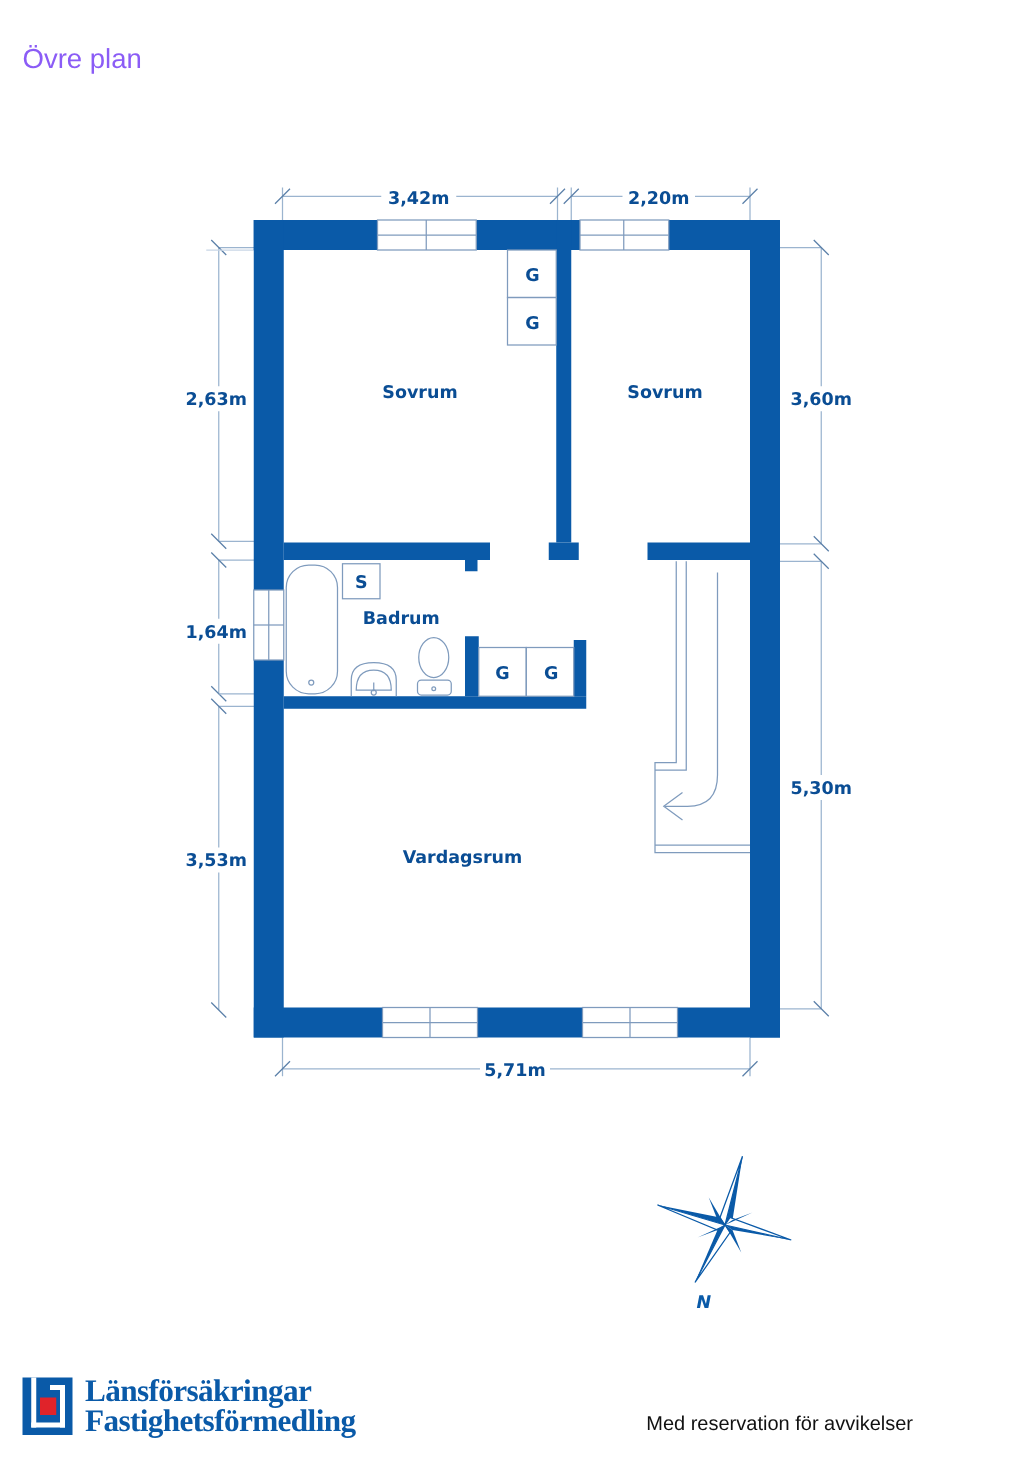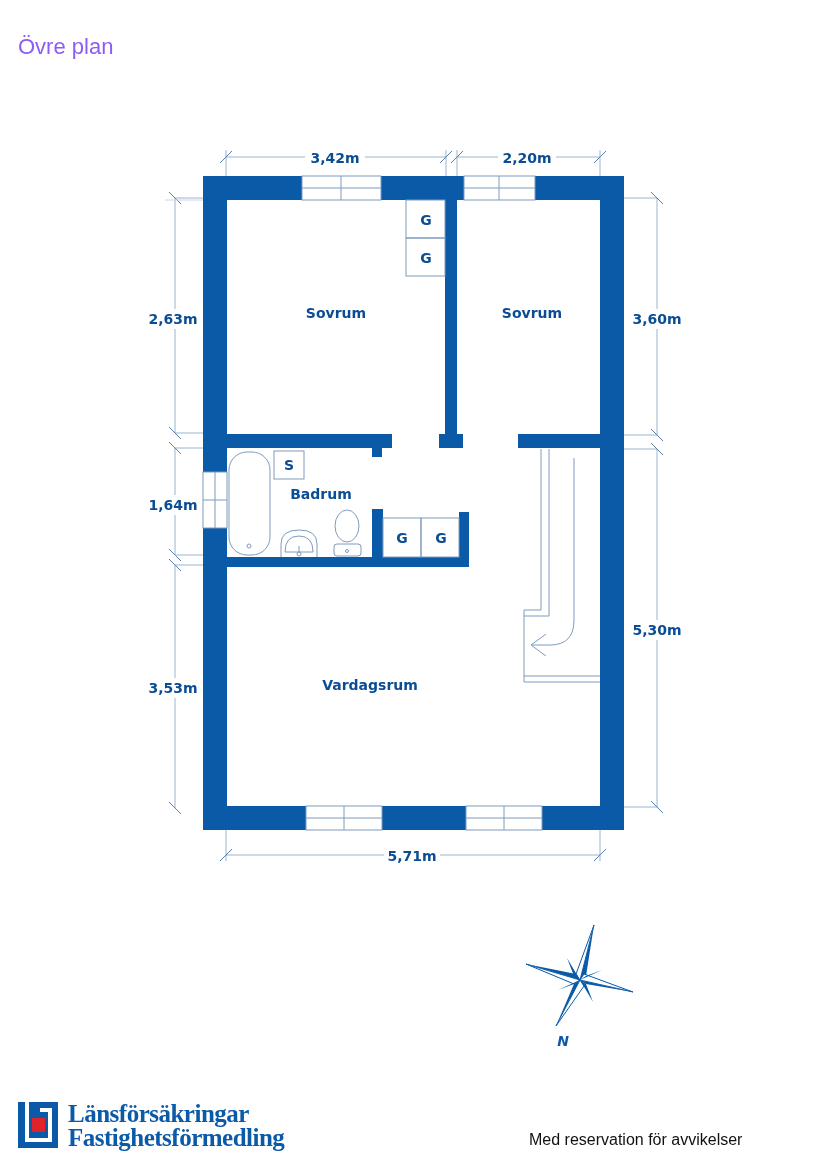--- a/index.html
+++ b/index.html
@@ -19,21 +19,21 @@
     .closet { font-family: "DejaVu Sans", sans-serif; font-weight: bold; font-size: 14px; fill: #0a4d94; }
     .logo {
       position: absolute; left: 18px; top: 1102px; display: flex; align-items: flex-start;
     }
     .logo-mark { width: 40px; height: 46px; position: relative; background: #0a5aa8; margin-right: 10px; }
     .logo-text {
       font-family: "Liberation Serif", serif; font-weight: bold; color: #0a5aa8;
       font-size: 25px; line-height: 24px; letter-spacing: -0.5px;
     }
     .disclaimer {
-      position: absolute; left: 529px; top: 1131px;
+      position: absolute; left: 517px; top: 1131px;
       font-size: 16px; color: #111111;
       font-family: "Liberation Sans", sans-serif;
     }
   </style>
 </head>
 <body>
 
 <div class="title">Övre plan</div>
 
 <svg class="plan" width="825" height="1167" viewBox="0 0 825 1167">

